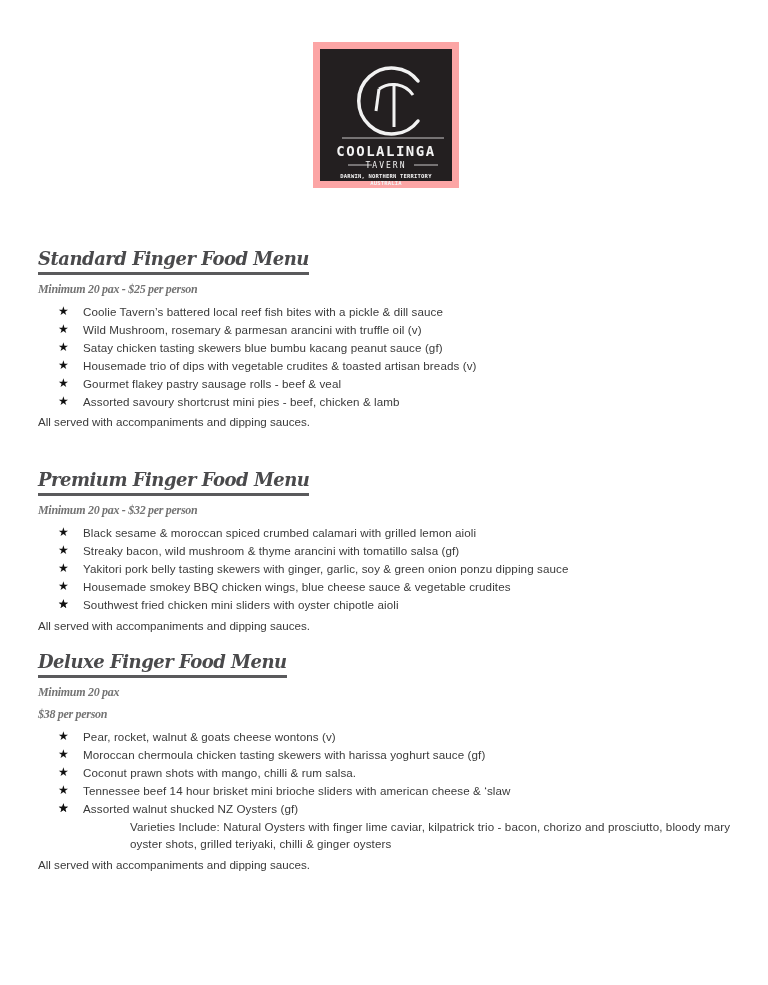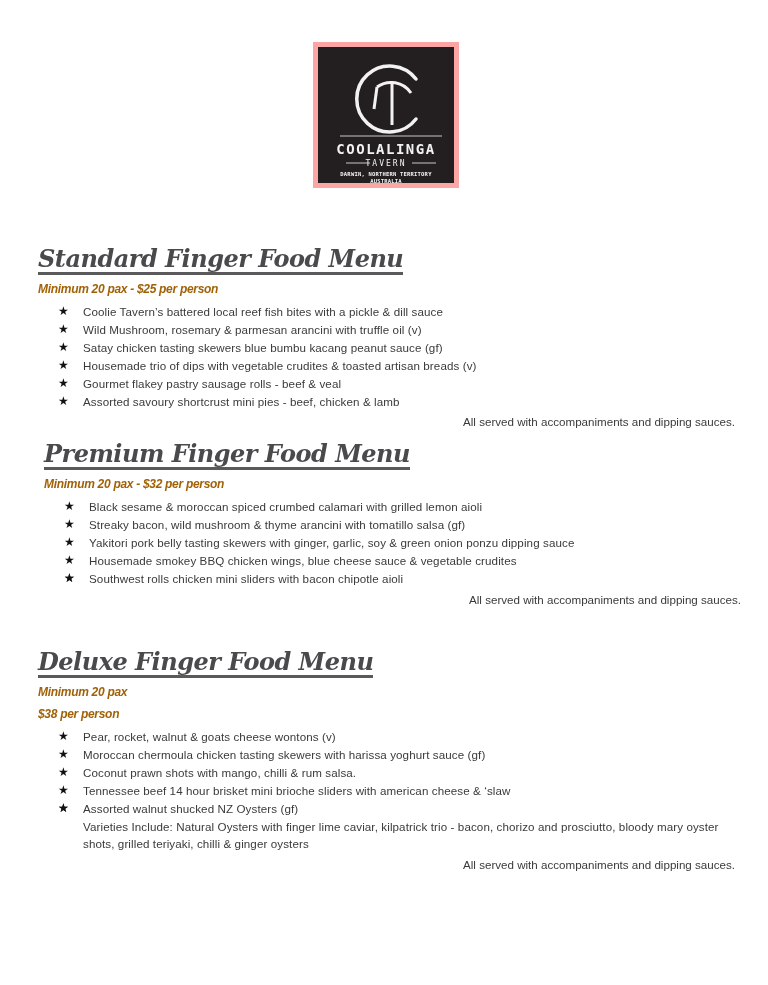--- a/index.html
+++ b/index.html
@@ -2,51 +2,51 @@
 <html><head>
   <meta charset="utf-8">
   <style>
     html, body { margin: 0; padding: 0; background: #ffffff; }
     body {
       width: 768px; height: 985px; position: relative; overflow: hidden;
       font-family: "DejaVu Sans", sans-serif; color: #3b3b3b;
     }
     .logo {
       position: absolute; left: 313px; top: 42px; width: 146px; height: 146px;
-      background: #231f20; box-sizing: border-box; border: 5px solid #fca5a5; padding-left: 36px;
+      background: #231f20; box-sizing: border-box; border: 7px solid #fca5a5; padding-left: 36px;
     }
     .logo svg { position: absolute; left: 0; top: 0; }
     .logo .brand {
       position: absolute; left: 0; width: 100%; text-align: center; color: #f2f2f2;
       font-family: "DejaVu Sans Mono", monospace; font-weight: bold;
     }
     .logo .brand.name { top: 94px; font-size: 14px; letter-spacing: 1.5px; }
     .logo .brand.tavern { top: 112px; font-size: 8px; letter-spacing: 2px; font-weight: normal; }
     .logo .brand.loc { top: 124px; font-size: 5.5px; letter-spacing: 0.2px; line-height: 7px; }
 
     .section { position: absolute; left: 38px; width: 700px; }
     .heading {
       font-family: "DejaVu Serif", serif; font-style: italic; font-weight: bold;
-      font-size: 24px; color: #4a4a4c; letter-spacing: -0.5px;
+      font-size: 18px; color: #4a4a4c; letter-spacing: -0.5px;
       display: inline-block; border-bottom: 3px solid #5a5a5c; padding-bottom: 0px; line-height: 26px;
     }
     .subheading {
-      font-family: Liberation Sans, sans-serif; font-style: italic; font-weight: bold;
-      font-size: 12px; color: #a16207; margin-top: 6px; letter-spacing: -0.3px; line-height: 16px;
+      font-family: Liberation Serif, serif; font-style: italic; font-weight: bold;
+      font-size: 12px; color: #737373; margin-top: 6px; letter-spacing: -0.3px; line-height: 16px;
     }
     .subheading + .subheading { }
     ul.items { list-style: none; margin: 6px 0 0 0; padding: 0; }
     ul.items li {
       position: relative; padding-left: 45px; font-size: 11.6px; line-height: 17.9px; color: #3a3a3a;
       font-family: "Liberation Sans", sans-serif; letter-spacing: 0.1px;
     }
     ul.items li .star { position: absolute; left: 20px; top: 0; font-size: 12px; color: #111; }
-    ul.items li .note { display: block; }
+    ul.items li .note { display: block; margin-left: 47px; }
     .footer-note {
-      text-align: right; font-size: 11.6px; color: #3a3a3a; margin-top: 4px; padding-right: 3px;
+      font-size: 11.6px; color: #3a3a3a; margin-top: 4px; padding-right: 3px;
       font-family: "Liberation Sans", sans-serif; line-height: 16px;
     }
   </style>
 </head>
 <body>
 
 <div class="logo">
   <svg width="146" height="146" viewBox="0 0 146 146">
     <path d="M 98 32 A 33 33 0 1 0 98 72" fill="none" stroke="#f2f2f2" stroke-width="3.5" stroke-linecap="round"></path>
     <path d="M 59 40 A 24 24 0 0 1 93 46" fill="none" stroke="#f2f2f2" stroke-width="3"></path>
@@ -71,30 +71,30 @@
     <li><span class="star">★</span><span>Coolie Tavern’s battered local reef fish bites with a pickle &amp; dill sauce</span></li>
     <li><span class="star">★</span><span>Wild Mushroom, rosemary &amp; parmesan arancini with truffle oil (v)</span></li>
     <li><span class="star">★</span><span>Satay chicken tasting skewers blue bumbu kacang peanut sauce (gf)</span></li>
     <li><span class="star">★</span><span>Housemade trio of dips with vegetable crudites &amp; toasted artisan breads (v)</span></li>
     <li><span class="star">★</span><span>Gourmet flakey pastry sausage rolls - beef &amp; veal</span></li>
     <li><span class="star">★</span><span>Assorted savoury shortcrust mini pies - beef, chicken &amp; lamb</span></li>
   </ul>
   <div class="footer-note">All served with accompaniments and dipping sauces.</div>
 </div>
 
-<div class="section" style="top:441px;margin-left:6px;">
+<div class="section" style="top:467px;">
   <div class="heading">Premium Finger Food Menu</div>
   <div class="subheading">Minimum 20 pax - $32 per person</div>
   <ul class="items">
     <li><span class="star">★</span><span>Black sesame &amp; moroccan spiced crumbed calamari with grilled lemon aioli</span></li>
     <li><span class="star">★</span><span>Streaky bacon, wild mushroom &amp; thyme arancini with tomatillo salsa (gf)</span></li>
     <li><span class="star">★</span><span>Yakitori pork belly tasting skewers with ginger, garlic, soy &amp; green onion ponzu dipping sauce</span></li>
     <li><span class="star">★</span><span>Housemade smokey BBQ chicken wings,  blue cheese sauce &amp; vegetable crudites</span></li>
     <li><span class="star">★</span></li>
-    <li><span class="star">★</span><span>Southwest rolls chicken mini sliders with bacon chipotle aioli</span></li>
+    <li><span class="star">★</span><span>Southwest fried chicken mini sliders with oyster chipotle aioli</span></li>
   </ul>
   <div class="footer-note">All served with accompaniments and dipping sauces.</div>
 </div>
 
 <div class="section" style="top:649px;">
   <div class="heading">Deluxe Finger Food Menu</div>
   <div class="subheading">Minimum 20 pax</div>
   <div class="subheading">$38 per person</div>
   <ul class="items">
     <li><span class="star">★</span><span>Pear, rocket, walnut &amp; goats cheese wontons (v)</span></li>

